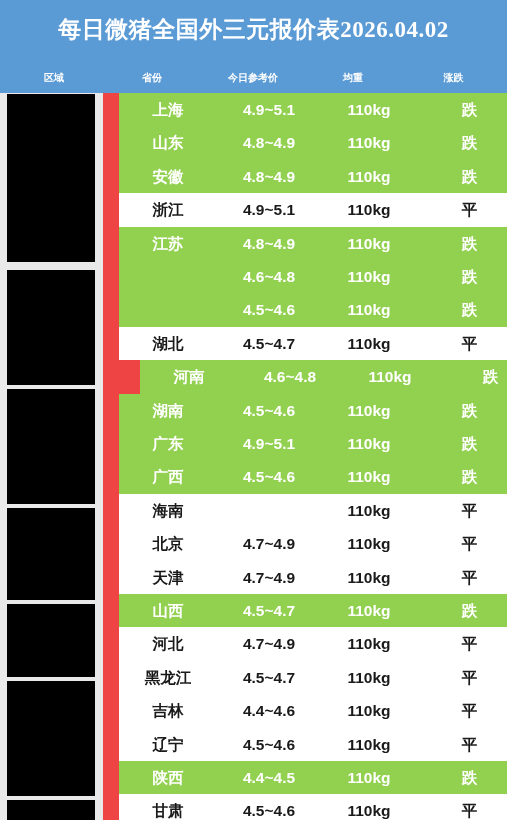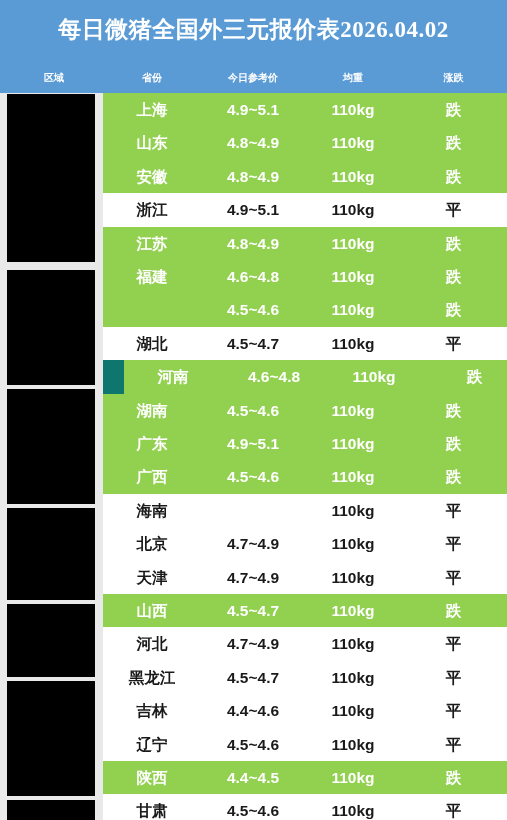--- a/index.html
+++ b/index.html
@@ -11,21 +11,21 @@
     height: 820px;
     overflow: hidden;
     background: #e9e9e9;
     font-family: "Liberation Sans", "DejaVu Sans", sans-serif;
   }
 
   .page {
     position: relative;
     width: 507px;
     height: 820px;
-    background: #0f766e;
+    background: #ef4444;
   }
 
   
   .header-band {
     position: absolute;
     left: 0;
     top: 0;
     width: 507px;
     height: 93px;
     background: #5b9bd5;
@@ -73,21 +73,21 @@
   .table-body {
     position: absolute;
     left: 0;
     top: 93px;
     width: 507px;
     height: 727px;
   }
 
   .row {
     position: absolute;
-    left: 0;
+    left: 16px;
     width: 491px;
     height: 33.4px;
   }
   .row .cell {
     position: absolute;
     top: 0;
     height: 33.4px;
     line-height: 33.4px;
     font-size: 15.5px;
     font-weight: bold;
@@ -176,21 +176,20 @@
       </div>
       <div class="row green" style="top: 133.6px;">
         <div class="strip"></div>
         <div class="cell c-prov">江苏</div>
         <div class="cell c-price">4.8~4.9</div>
         <div class="cell c-weight">110kg</div>
         <div class="cell c-change">跌</div>
       </div>
       <div class="row green" style="top: 167px;">
         <div class="strip"></div>
-        <div class="cell c-prov">福建</div>
         <div class="cell c-price">4.6~4.8</div>
         <div class="cell c-weight">110kg</div>
         <div class="cell c-change">跌</div>
       </div>
       <div class="row green" style="top: 200.4px;">
         <div class="strip"></div>
         <div class="cell c-price">4.5~4.6</div>
         <div class="cell c-weight">110kg</div>
         <div class="cell c-change">跌</div>
       </div>

